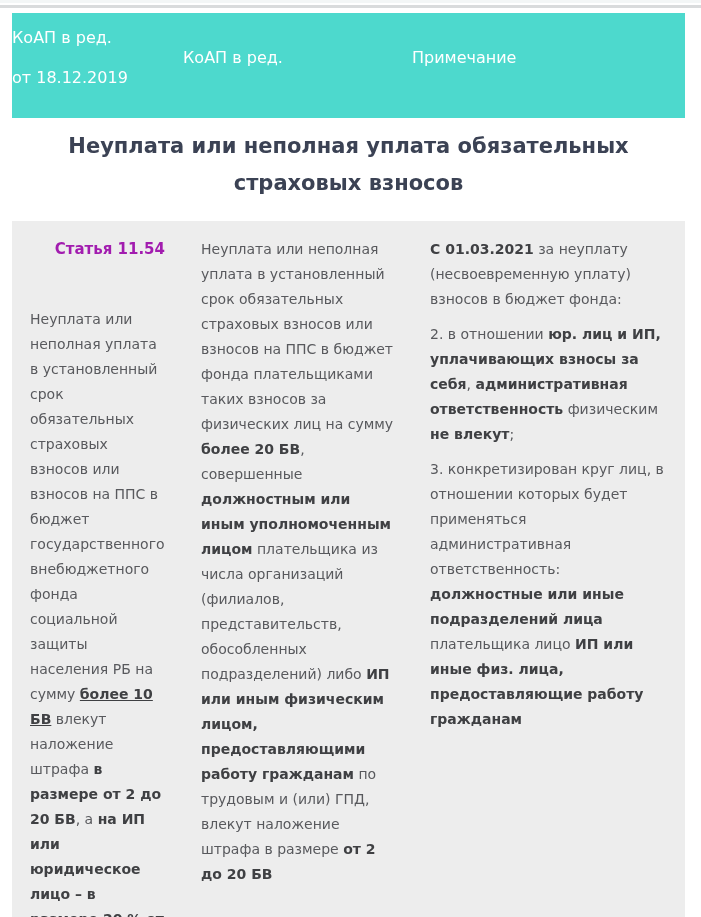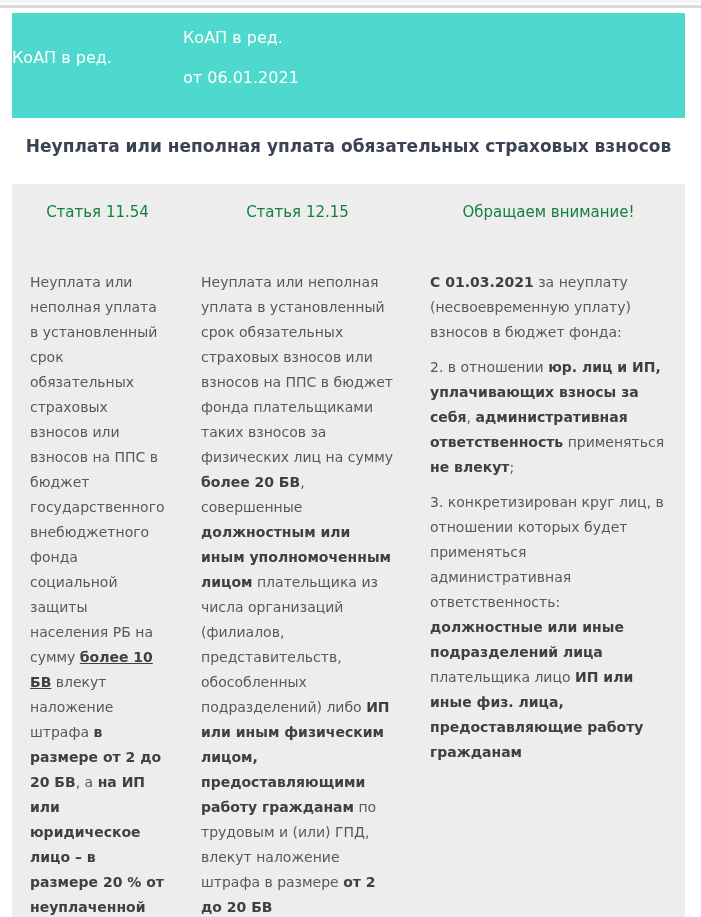--- a/index.html
+++ b/index.html
@@ -39,42 +39,42 @@
     text-align: left;
     font-weight: normal;
     font-size: 16px;
     line-height: 40px;
   }
   .doc-title {
     margin: 10px 16px 0 12px;
     text-align: center;
     color: #3b4254;
     font-weight: bold;
-    font-size: 17px;
+    font-size: 21px;
     line-height: 37px;
   }
   .gray-table {
     margin: 19px 16px 0 12px;
     min-height: 689px;
     box-sizing: border-box;
     background: #ededed;
     display: grid;
     grid-template-columns: 171px 229px 273px;
     padding: 16px 0 20px;
   }
   .tcol {
     padding: 0 18px;
     box-sizing: border-box;
   }
   .tcol-header {
-    text-align: center;
-    font-weight: normal;
+    text-align: right;
+    font-weight: bold;
     font-size: 15px;
     line-height: 24px;
-    color: #15803d;
+    color: #a21caf;
     margin-bottom: 46px;
   }
   .col-body p {
     margin: 0 0 10px 0;
     font-size: 14px;
     line-height: 25px;
     color: #58595d;
   }
   .col-body p:last-child { margin-bottom: 0; }
   .run-b {
@@ -89,47 +89,48 @@
 <body>
 
 <div class="page">
 
   <div class="top-strip-light"></div>
   <div class="top-strip-dark"></div>
 
   <div class="teal-header">
     <div class="th-cell">
       <div>КоАП в ред.</div>
+      <div>от 18.12.2019</div>
     </div>
     <div class="th-cell">
       <div>КоАП в ред.</div>
-      <div>от 06.01.2021</div>
+    </div>
+    <div class="th-cell">
+      <div>Примечание</div>
     </div>
   </div>
 
   <div class="doc-title">
     <div>Неуплата или неполная уплата обязательных страховых взносов</div>
   </div>
 
   <div class="gray-table">
     <div class="tcol">
       <div class="tcol-header">Статья 11.54</div>
       <div class="col-body">
           <p><span>Неуплата или неполная уплата в установленный срок обязательных страховых взносов или взносов на ППС в бюджет государственного внебюджетного фонда социальной защиты населения РБ на сумму </span><span class="run-b run-u">более 10 БВ</span><span> влекут наложение штрафа </span><span class="run-b">в размере от 2 до 20 БВ</span><span>, а </span><span class="run-b">на ИП или юридическое лицо – в размере 20 % от неуплаченной суммы указанных взносов.</span></p>
         </div>
     </div>
     <div class="tcol">
-      <div class="tcol-header">Статья 12.15</div>
       <div class="col-body">
           <p><span>Неуплата или неполная уплата в установленный срок обязательных страховых взносов или взносов на ППС в бюджет фонда плательщиками таких взносов за физических лиц на сумму </span><span class="run-b">более 20 БВ</span><span>, совершенные </span><span class="run-b">должностным или иным уполномоченным лицом</span><span> плательщика из числа организаций (филиалов, представительств, обособленных подразделений) либо </span><span class="run-b">ИП или иным физическим лицом, предоставляющими работу гражданам</span><span> по трудовым и (или) ГПД, влекут наложение штрафа в размере </span><span class="run-b">от 2 до 20 БВ</span></p>
         </div>
     </div>
     <div class="tcol">
-      <div class="tcol-header">Обращаем внимание!</div>
       <div class="col-body">
           <p><span class="run-b">С 01.03.2021</span><span> за неуплату (несвоевременную уплату) взносов в бюджет фонда:</span></p>
-          <p><span>2. в отношении </span><span class="run-b">юр. лиц и ИП, уплачивающих взносы за себя</span><span>, </span><span class="run-b">административная ответственность</span><span> применяться </span><span class="run-b">не влекут</span><span>;</span></p>
+          <p><span>2. в отношении </span><span class="run-b">юр. лиц и ИП, уплачивающих взносы за себя</span><span>, </span><span class="run-b">административная ответственность</span><span> физическим </span><span class="run-b">не влекут</span><span>;</span></p>
           <p><span>3. конкретизирован круг лиц, в отношении которых будет применяться административная ответственность: </span><span class="run-b">должностные или иные подразделений лица</span><span> плательщика лицо </span><span class="run-b">ИП или иные физ. лица, предоставляющие работу гражданам</span></p>
         </div>
     </div>
   </div>
 
 </div>
 
 </body></html>

